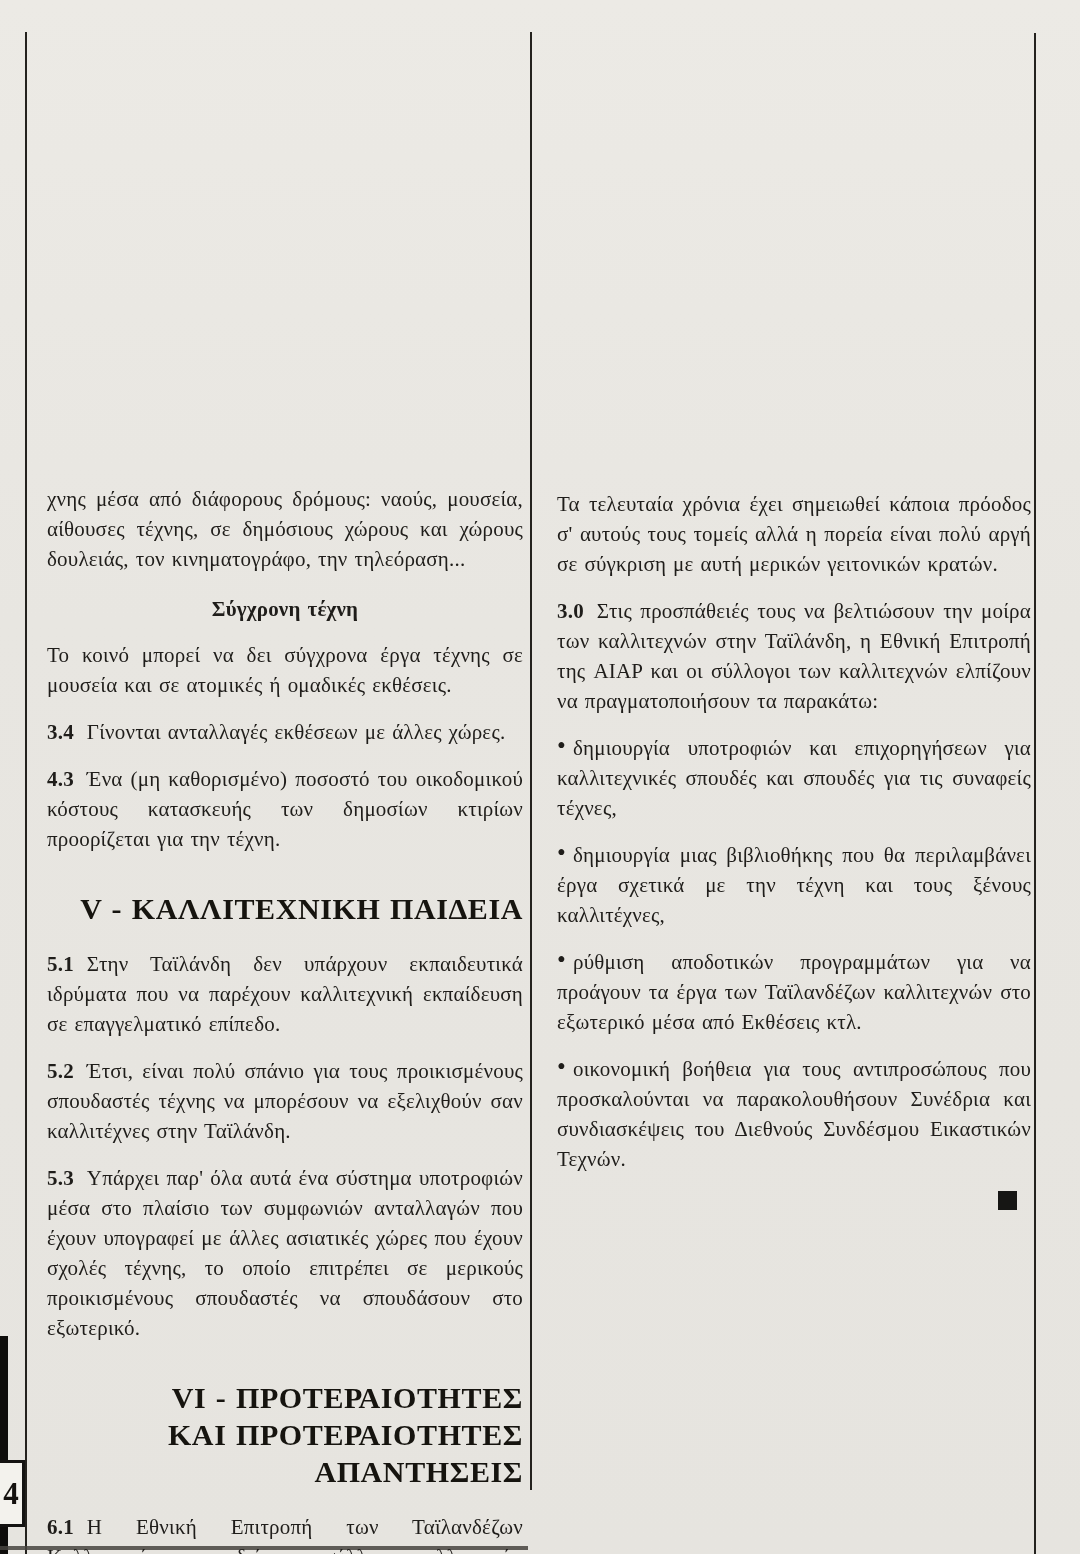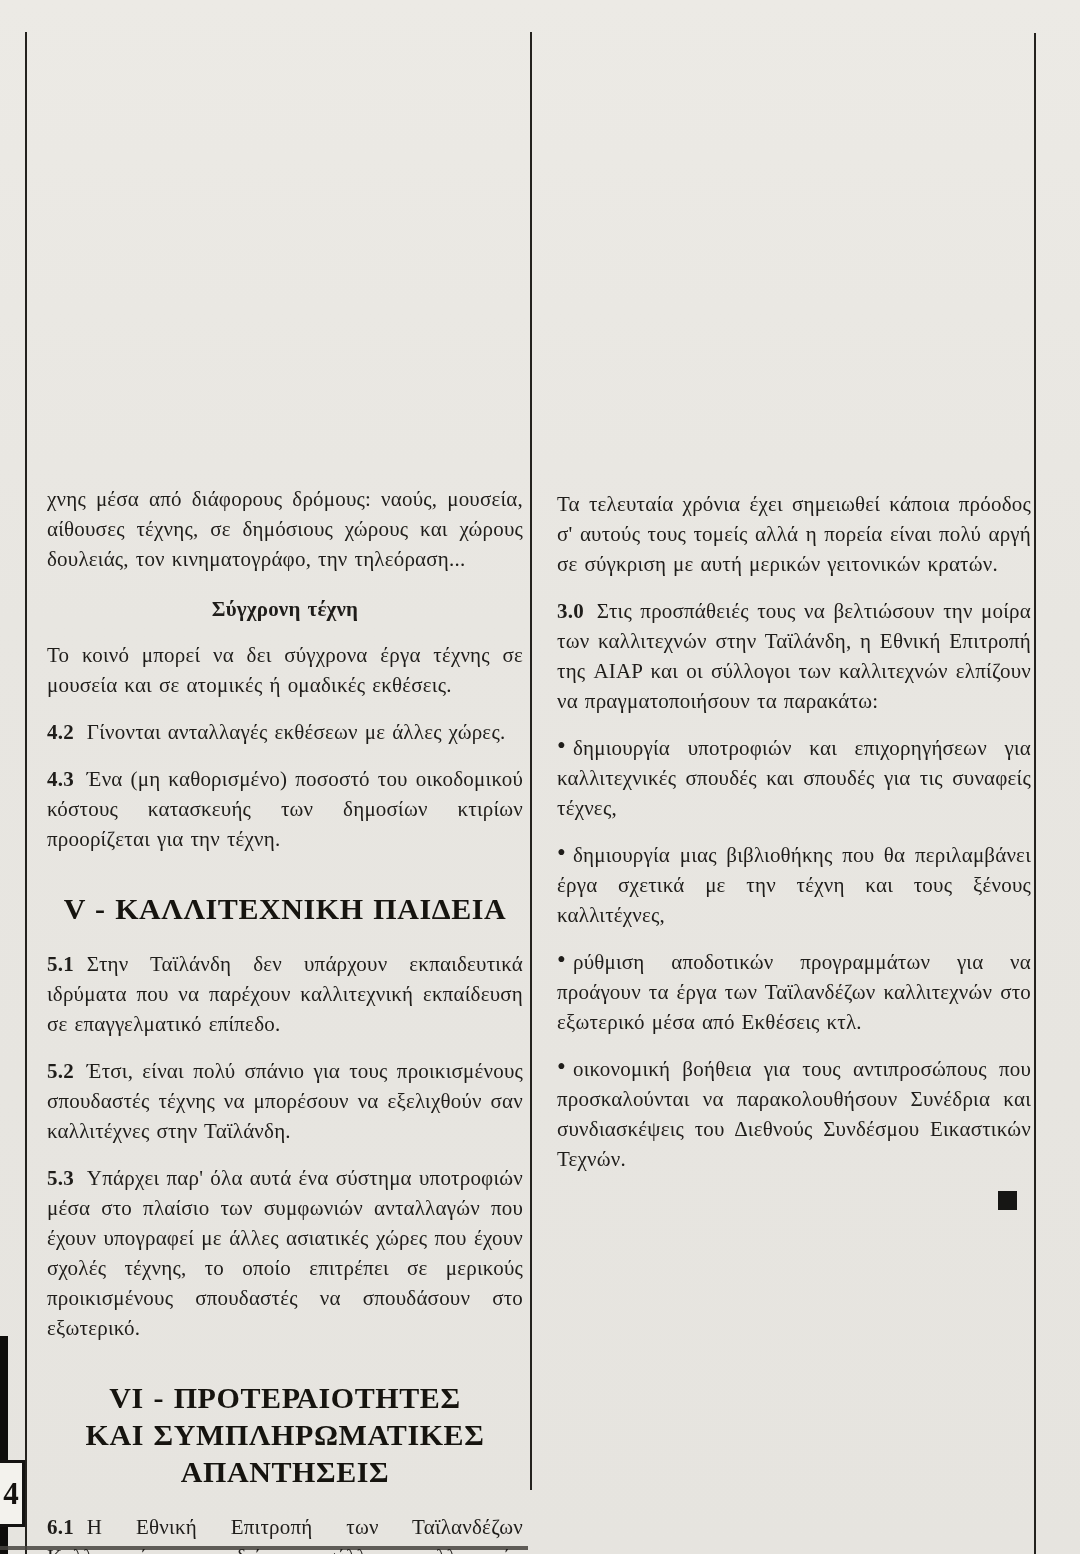--- a/index.html
+++ b/index.html
@@ -18,21 +18,21 @@
   .scan-edge{position:absolute;left:0;top:1336px;width:8px;height:218px;background:#0e0d0b;}
   .scan-bottom{position:absolute;left:0;top:1546px;width:528px;height:4px;background:#47443f;opacity:.85;}
 
   .col{position:absolute;font-size:21px;line-height:30px;text-align:justify;letter-spacing:.2px;word-spacing:1.5px;}
   .col-left{left:47px;top:484px;width:476px;}
   .col-right{left:557px;top:489px;width:474px;}
 
   .para{margin:0 0 17px 0;}
   .num{font-weight:bold;margin-right:13px;}
   .subhead{font-weight:bold;margin:20px 0 16px 0;text-align:center;}
-  .heading{font-weight:bold;font-size:30px;line-height:37px;letter-spacing:.6px;text-align:center;margin:36px 0 22px 0;color:#16140f;}
+  .heading{font-weight:bold;font-size:30px;line-height:37px;letter-spacing:.6px;text-align:right;margin:36px 0 22px 0;color:#16140f;}
   .heading .hline{display:block;}
   .bullet-item{margin:0 0 17px 0;}
   .bullet-glyph{font-size:25px;line-height:0;vertical-align:1px;margin-right:7px;}
   .end-marker{width:19px;height:19px;background:#161614;margin:4px 14px 0 auto;}
 
   .pagenum-box{
     position:absolute;left:0;top:1460px;width:22px;height:61px;
     background:#f3f2ed;border:3px solid #141312;border-left:none;
     display:flex;align-items:center;justify-content:center;z-index:3;
   }
@@ -47,35 +47,35 @@
 <div class="scan-edge"></div>
 <div class="scan-bottom"></div>
 
 <div class="col col-left">
   <p class="para"><span>χνης μέσα από διάφορους δρόμους: ναούς, μουσεία, αίθουσες τέχνης, σε δημόσιους χώρους και χώρους δουλειάς, τον κινηματογράφο, την τηλεόραση...</span></p>
 
   <p class="subhead">Σύγχρονη τέχνη</p>
 
   <p class="para"><span>Το κοινό μπορεί να δει σύγχρονα έργα τέχνης σε μουσεία και σε ατομικές ή ομαδικές εκθέσεις.</span></p>
 
-  <p class="para"><span class="num">4.2</span><span>Γίνονται ανταλλαγές εκθέσεων με άλλες χώρες.</span></p>
+  <p class="para"><span class="num">3.4</span><span>Γίνονται ανταλλαγές εκθέσεων με άλλες χώρες.</span></p>
 
   <p class="para"><span class="num">4.3</span><span>Ένα (μη καθορισμένο) ποσοστό του οικοδομικού κόστους κατασκευής των δημοσίων κτιρίων προορίζεται για την τέχνη.</span></p>
 
   <h2 class="heading">V - ΚΑΛΛΙΤΕΧΝΙΚΗ ΠΑΙΔΕΙΑ</h2>
 
   <p class="para"><span class="num">5.1</span><span>Στην Ταϊλάνδη δεν υπάρχουν εκπαιδευτικά ιδρύματα που να παρέχουν καλλιτεχνική εκπαίδευση σε επαγγελματικό επίπεδο.</span></p>
 
   <p class="para"><span class="num">5.2</span><span>Έτσι, είναι πολύ σπάνιο για τους προικισμένους σπουδαστές τέχνης να μπορέσουν να εξελιχθούν σαν καλλιτέχνες στην Ταϊλάνδη.</span></p>
 
   <p class="para"><span class="num">5.3</span><span>Υπάρχει παρ' όλα αυτά ένα σύστημα υποτροφιών μέσα στο πλαίσιο των συμφωνιών ανταλλαγών που έχουν υπογραφεί με άλλες ασιατικές χώρες που έχουν σχολές τέχνης, το οποίο επιτρέπει σε μερικούς προικισμένους σπουδαστές να σπουδάσουν στο εξωτερικό.</span></p>
 
   <h2 class="heading">
     <span class="hline">VI - ΠΡΟΤΕΡΑΙΟΤΗΤΕΣ</span>
-    <span class="hline">ΚΑΙ ΣΥΜΠΛΗΡΩΜΑΤΙΚΕΣ</span>
+    <span class="hline">ΚΑΙ ΠΡΟΤΕΡΑΙΟΤΗΤΕΣ</span>
     <span class="hline">ΑΠΑΝΤΗΣΕΙΣ</span>
   </h2>
 
   <p class="para"><span class="num">6.1</span><span>Η Εθνική Επιτροπή των Ταϊλανδέζων Καλλιτεχνών και οι διάφοροι σύλλογοι καλλιτεχνών της Ταϊλάνδης λυπούνται για την έλλειψη ενδιαφέροντος για την τέχνη που δείχνουν και η κυβέρνηση και το κοινό γενικά και τη απομόνωση στην οποία βρίσκεται ο καλλιτέχνης απ' αυτό το λόγο.</span></p>
 
 </div>
 
 <div class="col col-right">
   <p class="para"><span>Τα τελευταία χρόνια έχει σημειωθεί κάποια πρόοδος σ' αυτούς τους τομείς αλλά η πορεία είναι πολύ αργή σε σύγκριση με αυτή μερικών γειτονικών κρατών.</span></p>
 

